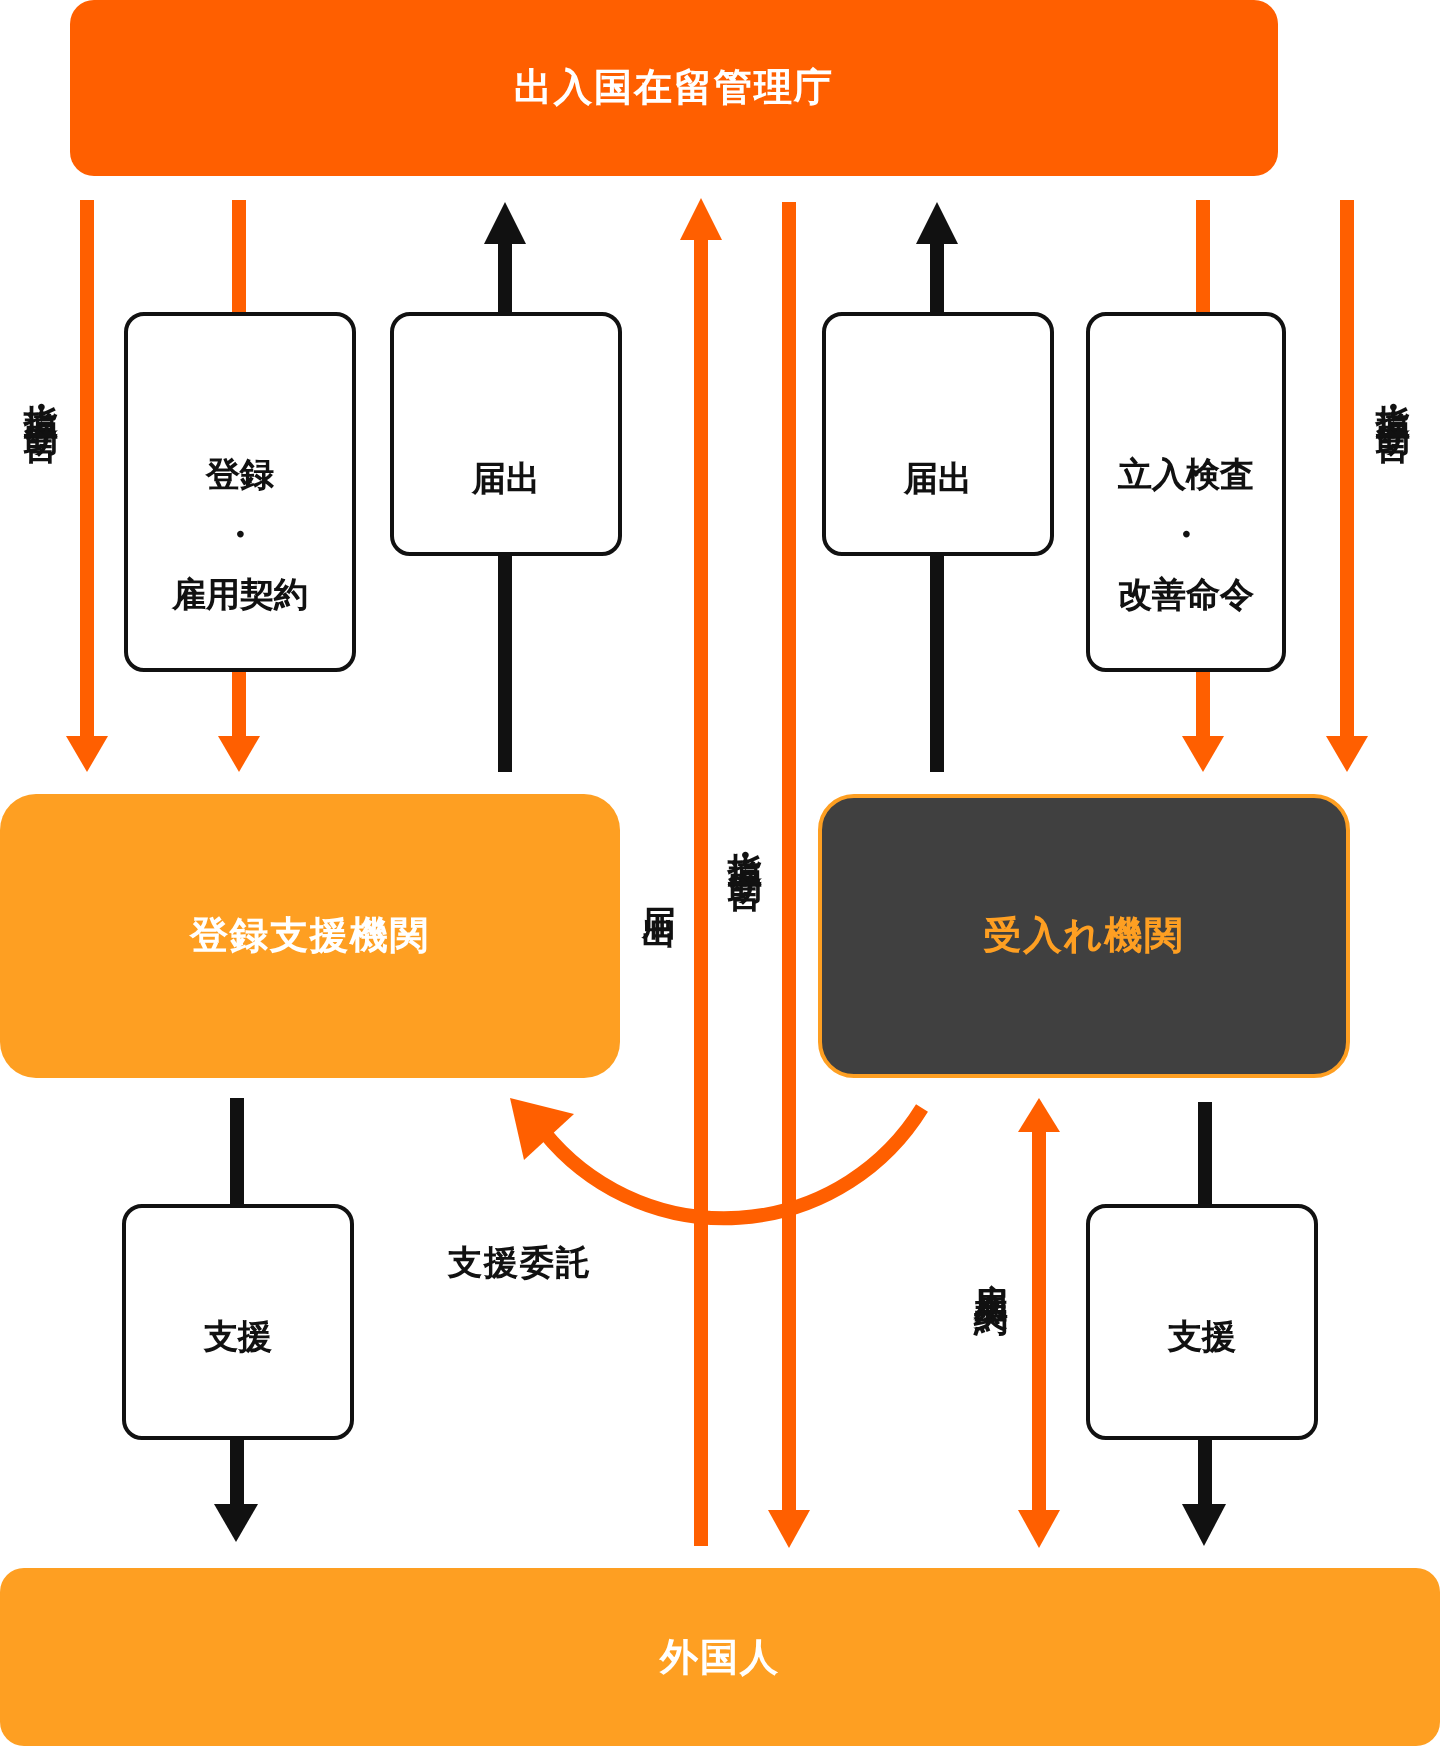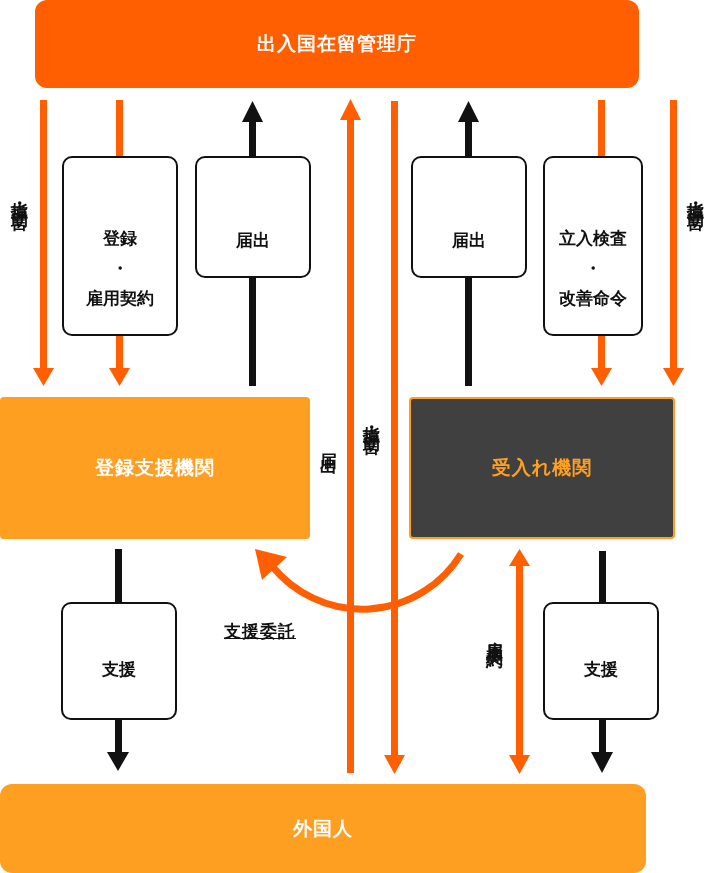--- a/index.html
+++ b/index.html
@@ -1,33 +1,33 @@
 <!DOCTYPE html>
 <html><head>
   <meta charset="utf-8">
   <style>
     html, body { margin: 0; padding: 0; background: #ffffff; }
     body { width: 720px; height: 873px; position: relative; overflow: hidden;
            font-family: "DejaVu Sans", sans-serif; font-weight: bold; }
     .bar { position: absolute; border-radius: 12px; display: flex; align-items: center; justify-content: center;
            font-size: 19px; letter-spacing: 1px; }
     .top-bar { left: 0; top: 0; width: 604px; height: 88px; background: #ff5f00; color: #fff; margin-left: 35px; }
-    .bottom-bar { left: 0; top: 784px; width: 646px; height: 89px; background: #fe9f22; color: #fff; }
-    .org { position: absolute; border-radius: 4px; display: flex; align-items: center; justify-content: center;
+    .bottom-bar { left: 0; top: 784px; width: 720px; height: 89px; background: #fe9f22; color: #fff; }
+    .org { position: absolute; border-radius: 18px; display: flex; align-items: center; justify-content: center;
            font-size: 19px; letter-spacing: 1px; }
     .org-reg { left: 0; top: 397px; width: 310px; height: 142px; background: #fe9f22; color: #fff; }
     .org-acc { left: 409px; top: 397px; width: 266px; height: 142px; background: #404040;
                border: 2px solid #fe9f22; box-sizing: border-box; color: #fe9f22; }
     .box { position: absolute; background: #fff; border: 2px solid #111; border-radius: 10px; box-sizing: border-box;
            display: flex; flex-direction: column; align-items: center; justify-content: center;
            font-size: 17px; color: #111; text-align: center; line-height: 30px; padding-top: 44px; }
     .box.center { justify-content: center; padding-top: 16px; }
     .vlabel { position: absolute; writing-mode: vertical-rl; font-size: 17px; color: #111; letter-spacing: 3px;
               line-height: 20px; }
-    .hlabel { position: absolute; font-size: 17px; color: #111; letter-spacing: 1px; text-decoration: underline; }
+    .hlabel { position: absolute; font-size: 17px; color: #111; letter-spacing: 1px; }
     svg.lines { position: absolute; left: 0; top: 0; }
   </style>
 </head>
 <body>
 
 <svg class="lines" width="720" height="873">
   <defs></defs>
 
   <g>
     <rect x="40" y="100" width="7" height="270" fill="#ff5f00"></rect>

